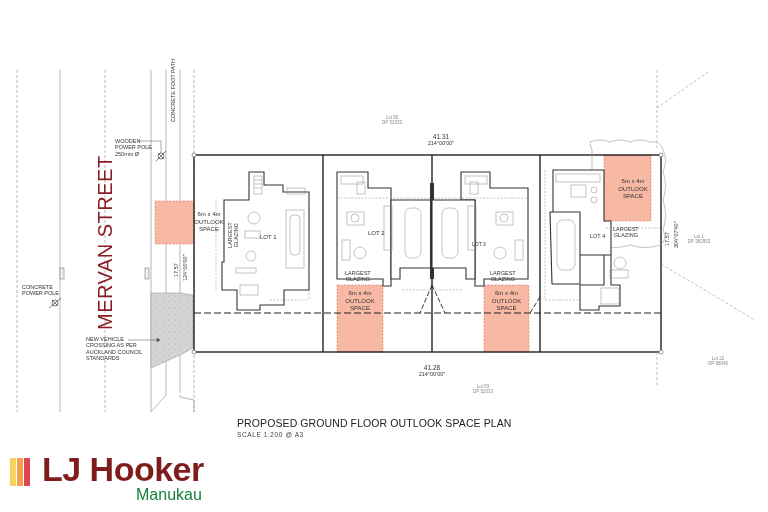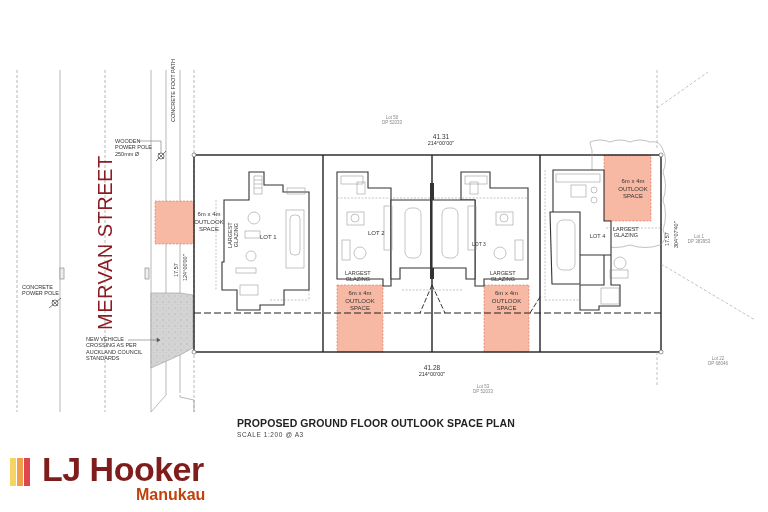--- a/index.html
+++ b/index.html
@@ -4,26 +4,26 @@
 <style>
   html,body{margin:0;padding:0;background:#ffffff;}
   body{width:768px;height:512px;position:relative;overflow:hidden;font-family:"Liberation Sans",sans-serif;}
   .abs{position:absolute;}
   svg.plan{position:absolute;left:0;top:0;}
   .lbl{position:absolute;font-family:"Liberation Sans",sans-serif;color:#333;line-height:1.15;white-space:nowrap;}
   .tiny{font-size:5.5px;}
   .grey{color:#888;}
   .outlook-text{font-size:6px;color:#333;text-align:center;line-height:1.25;}
   .street{position:absolute;left:94px;top:330px;transform-origin:0 0;transform:rotate(-90deg);font-size:20px;color:#8b1c24;letter-spacing:0.5px;font-family:"Liberation Sans",sans-serif;white-space:nowrap;}
-  .title{position:absolute;left:237px;top:417px;font-size:10.5px;font-weight:bold;color:#222;letter-spacing:0.1px;white-space:nowrap;}
+  .title{position:absolute;left:237px;top:417px;font-size:10.5px;font-weight:normal;color:#222;letter-spacing:0.1px;white-space:nowrap;}
   .scale{position:absolute;left:237px;top:431px;font-size:6.5px;color:#444;letter-spacing:0.6px;white-space:nowrap;}
   .logo{position:absolute;left:10px;top:452px;width:200px;height:56px;}
   .logo .bar{position:absolute;top:6px;width:6px;height:28px;}
   .logo .brand{position:absolute;left:32px;top:-2px;font-size:34px;font-weight:bold;color:#7f1d1d;letter-spacing:-0.5px;white-space:nowrap;font-family:"Liberation Sans",sans-serif;}
-  .logo .office{position:absolute;left:126px;top:34px;font-size:16px;font-weight:bold;color:#c2410c;white-space:nowrap;font-family:"Liberation Sans",sans-serif;}
+  .logo .office{position:absolute;left:126px;top:34px;font-size:16px;font-weight:normal;color:#15803d;white-space:nowrap;font-family:"Liberation Sans",sans-serif;}
   .rot{transform-origin:0 0;transform:rotate(-90deg);}
 </style>
 </head>
 <body>
 
 <svg class="plan" width="768" height="512" viewBox="0 0 768 512">
   <defs>
     <pattern id="speckle" width="6" height="6" patternUnits="userSpaceOnUse">
       <rect width="6" height="6" fill="#d4d4d4"></rect>
       <circle cx="1" cy="2" r="0.5" fill="#999"></circle>

